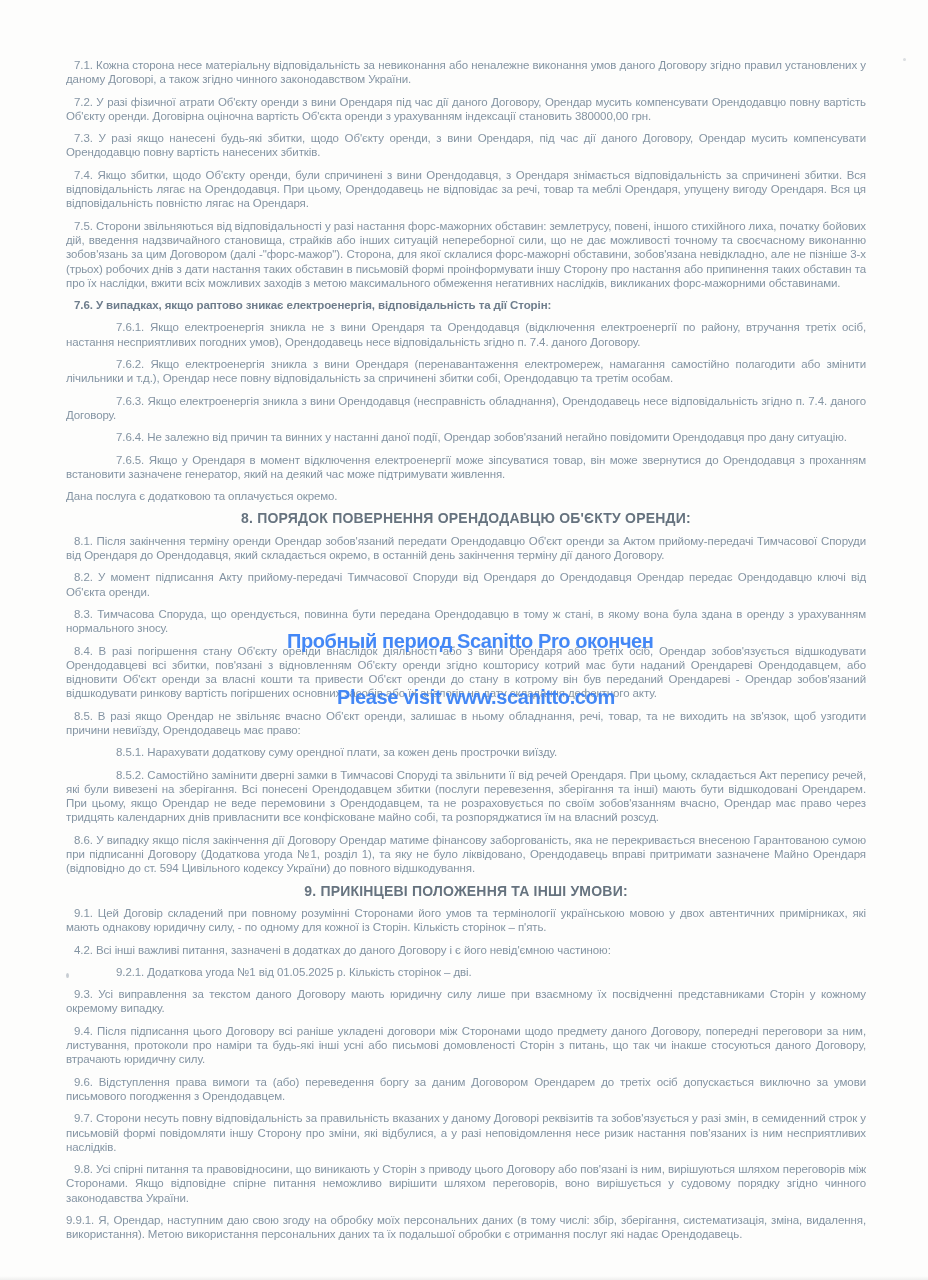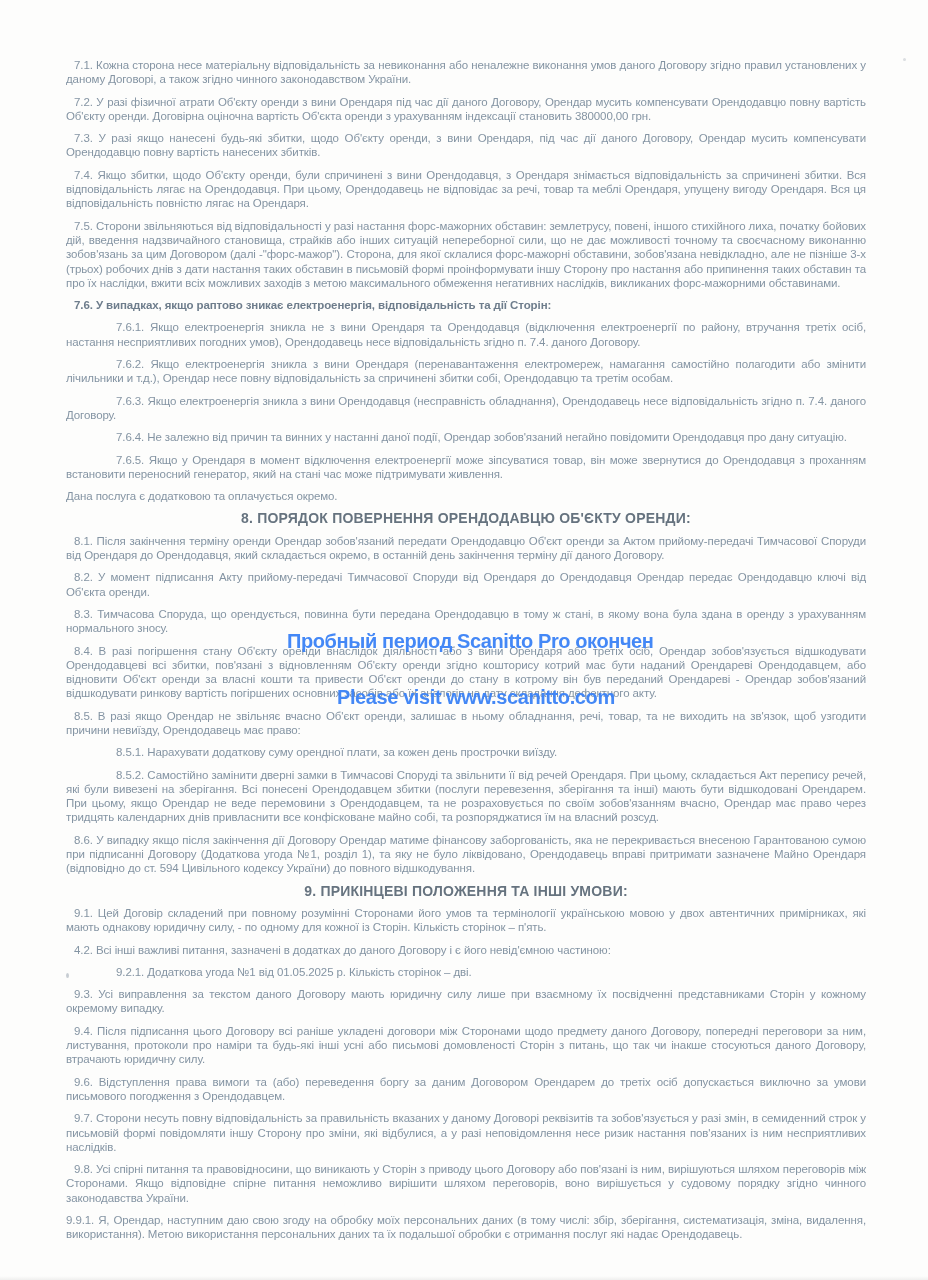--- a/index.html
+++ b/index.html
@@ -78,21 +78,21 @@
       <p class="p">7.1. Кожна сторона несе матеріальну відповідальність за невиконання або неналежне виконання умов даного Договору згідно правил установлених у даному Договорі, а також згідно чинного законодавством України.</p>
       <p class="p">7.2. У разі фізичної атрати Об'єкту оренди з вини Орендаря  під час дії даного Договору, Орендар мусить компенсувати Орендодавцю повну вартість Об'єкту оренди. Договірна оціночна вартість Об'єкта оренди з урахуванням індексації становить 380000,00 грн.</p>
       <p class="p">7.3. У разі якщо нанесені будь-які збитки, щодо Об'єкту оренди,  з вини Орендаря, під час дії даного Договору, Орендар мусить компенсувати Орендодавцю повну вартість нанесених збитків.</p>
       <p class="p">7.4. Якщо збитки, щодо Об'єкту оренди,  були спричинені з вини Орендодавця, з Орендаря знімається відповідальність за спричинені збитки. Вся відповідальність лягає на Орендодавця. При цьому, Орендодавець не відповідає за речі, товар та меблі Орендаря, упущену вигоду Орендаря. Вся ця відповідальність повністю лягає на Орендаря.</p>
       <p class="p">7.5. Сторони звільняються від відповідальності у разі настання форс-мажорних обставин: землетрусу, повені, іншого стихійного лиха, початку бойових дій, введення надзвичайного становища, страйків або інших ситуацій непереборної сили, що не дає можливості точному та своєчасному виконанню зобов'язань за цим Договором (далі -"форс-мажор"). Сторона, для якої склалися форс-мажорні обставини, зобов'язана невідкладно, але не пізніше 3-х (трьох) робочих днів з дати настання таких обставин в письмовій формі проінформувати іншу Сторону про настання або припинення таких обставин та про їх наслідки, вжити всіх можливих заходів з метою максимального обмеження негативних наслідків, викликаних форс-мажорними обставинами.</p>
       <p class="pb">7.6. У випадках, якщо раптово зникає електроенергія, відповідальність та дії Сторін:</p>
       <p class="sub">7.6.1. Якщо електроенергія зникла не з вини Орендаря та Орендодавця (відключення електроенергії по району, втручання третіх осіб, настання несприятливих погодних умов), Орендодавець несе відповідальність згідно п. 7.4. даного Договору.</p>
       <p class="sub">7.6.2. Якщо електроенергія зникла з вини Орендаря (перенавантаження електромереж, намагання самостійно полагодити або змінити лічильники и т.д.), Орендар несе повну відповідальність за спричинені збитки собі, Орендодавцю та третім особам.</p>
       <p class="sub">7.6.3. Якщо електроенергія зникла з вини Орендодавця (несправність обладнання), Орендодавець несе відповідальність згідно п. 7.4. даного Договору.</p>
       <p class="sub">7.6.4. Не залежно від причин та винних у настанні даної події, Орендар зобов'язаний негайно повідомити Орендодавця про дану ситуацію.</p>
-      <p class="sub">7.6.5. Якщо у Орендаря в момент відключення електроенергії може зіпсуватися товар, він може звернутися до Орендодавця з проханням встановити переносний генератор, який на стані час може підтримувати живлення.</p>
+      <p class="sub">7.6.5. Якщо у Орендаря в момент відключення електроенергії може зіпсуватися товар, він може звернутися до Орендодавця з проханням встановити зазначене генератор, який на деякий час може підтримувати живлення.</p>
       <p class="note">Дана послуга є додатковою та оплачується окремо.</p>
       <p class="h">8. ПОРЯДОК ПОВЕРНЕННЯ ОРЕНДОДАВЦЮ ОБ'ЄКТУ ОРЕНДИ:</p>
       <p class="p">8.1. Після закінчення терміну оренди Орендар зобов'язаний передати Орендодавцю Об'єкт оренди за Актом прийому-передачі Тимчасової Споруди від Орендаря до Орендодавця, який складається окремо, в останній день закінчення терміну дії даного Договору.</p>
       <p class="p">8.2. У момент підписання Акту прийому-передачі Тимчасової Споруди від Орендаря до Орендодавця Орендар передає Орендодавцю ключі від Об'єкта оренди.</p>
       <p class="p">8.3. Тимчасова Споруда, що орендується, повинна бути передана Орендодавцю в тому ж стані, в якому вона була здана в оренду з урахуванням нормального зносу.</p>
       <p class="p">8.4. В разі погіршення стану Об'єкту оренди внаслідок діяльності або з вини Орендаря або третіх осіб, Орендар зобов'язується відшкодувати Орендодавцеві всі збитки, пов'язані з відновленням Об'єкту оренди згідно кошторису котрий має бути наданий Орендареві Орендодавцем, або відновити Об'єкт оренди за власні кошти та привести Об'єкт оренди до стану в котрому він був переданий Орендареві - Орендар зобов'язаний відшкодувати ринкову вартість погіршених основних засобів або їх аналогів на дату складання дефектного акту.</p>
       <p class="p">8.5. В разі якщо Орендар не звільняє вчасно Об'єкт оренди, залишає в ньому обладнання, речі, товар, та не виходить на зв'язок, щоб узгодити причини невиїзду, Орендодавець має право:</p>
       <p class="sub">8.5.1. Нарахувати додаткову суму орендної плати, за кожен день прострочки виїзду.</p>
       <p class="sub">8.5.2. Самостійно замінити дверні замки в Тимчасові Споруді та звільнити її від речей Орендаря. При цьому, складається Акт перепису речей, які були вивезені на зберігання. Всі понесені Орендодавцем збитки (послуги перевезення, зберігання та інші) мають бути відшкодовані Орендарем. При цьому, якщо Орендар не веде перемовини з Орендодавцем, та не розраховується по своїм зобов'язанням вчасно, Орендар має право через тридцять календарних днів привласнити все конфісковане майно собі, та розпоряджатися їм на власний розсуд.</p>
       <p class="p">8.6. У випадку якщо після закінчення дії Договору Орендар матиме фінансову заборгованість, яка не перекривається внесеною Гарантованою сумою при підписанні Договору (Додаткова угода №1, розділ 1), та  яку не було ліквідовано, Орендодавець вправі притримати зазначене Майно Орендаря (відповідно до ст. 594 Цивільного кодексу України) до повного відшкодування.</p>

